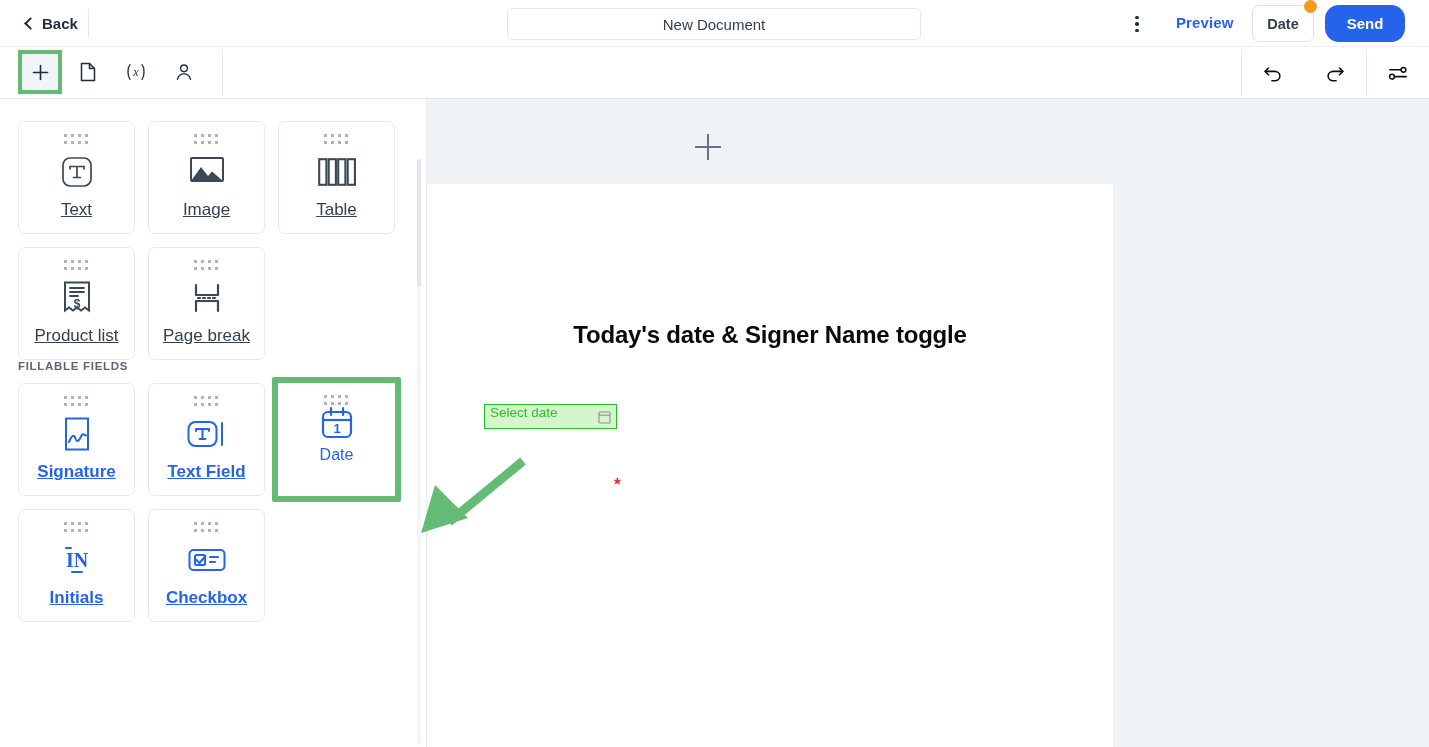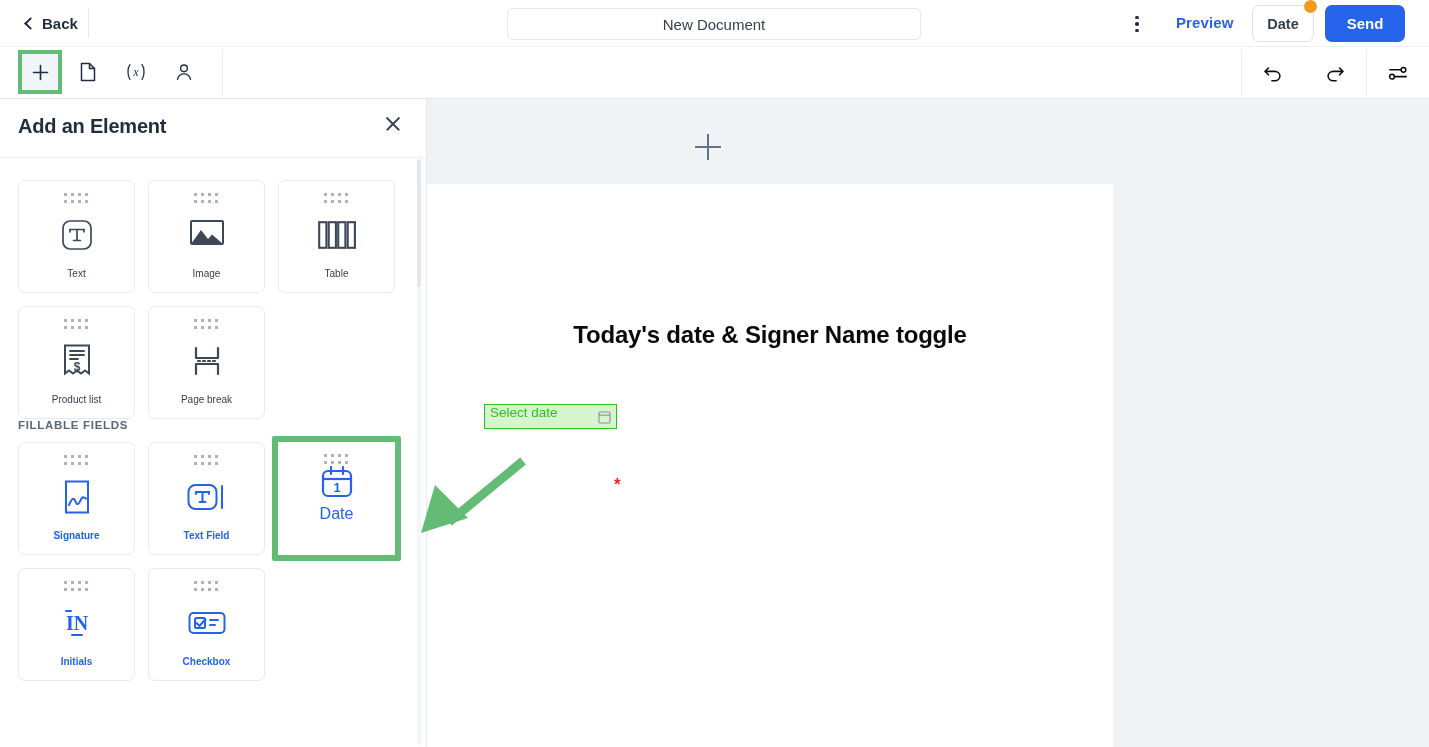--- a/index.html
+++ b/index.html
@@ -50,21 +50,21 @@
     background: #fff; border: 1px solid #dde2e9; border-radius: 7px;
     color: #34404f; font-size: 14.5px; font-weight: 600; cursor: pointer;
     font-family: "Liberation Sans", sans-serif;
   }
   .save-badge {
     position: absolute; left: 1304px; top: 0px; width: 13px; height: 13px;
     border-radius: 50%; background: #f59a1f;
   }
   .send-btn {
     position: absolute; left: 1325px; top: 5px; width: 80px; height: 37px;
-    background: #2563eb; border: none; border-radius: 7px;
+    background: #2563eb; border: none; border-radius: 14px;
     color: #fff; font-size: 15px; font-weight: 600; cursor: pointer;
     font-family: "Liberation Sans", sans-serif;
   }
 
   
   .toolbar2 {
     position: absolute; left: 0; top: 47px; width: 1429px; height: 52px;
     background: #ffffff; border-bottom: 1px solid #e4e8ee;
   }
   .tool-group-left { position: absolute; left: 18px; top: 3px; display: flex; align-items: center; }
@@ -107,21 +107,21 @@
     margin-bottom: 11px;
   }
   .card-grid { display: flex; flex-wrap: wrap; gap: 13px; }
   .card {
     width: 117px; height: 113px; border: 1px solid #e6eaf0; border-radius: 7px;
     background: #fff; display: flex; flex-direction: column; align-items: center;
     cursor: pointer; position: relative;
   }
   .card .dots { margin-top: 12px; }
   .card .glyph { flex: 1; display: flex; align-items: center; justify-content: center; margin-top: -2px; }
-  .card .caption { font-size: 10px; color: #34404f; margin-bottom: 13px; }
+  .card .caption { font-size: 17px; color: #34404f; margin-bottom: 13px; text-decoration: underline; }
   .card.blue .caption { color: #2563eb; font-weight: 600; }
   .sel-outer {
     width: 129px; height: 125px; border: 6px solid #63bb76; border-radius: 2px;
     display: flex; align-items: center; justify-content: center; background: #fff;
     position: relative; margin: -6px;
   }
   .sel-inner {
     width: 117px; height: 113px; display: flex; flex-direction: column; align-items: center;
     background: #fff;
   }
@@ -250,24 +250,20 @@
           <path d="M3 7.5h12" stroke="#0d0d0d" stroke-width="1.7" stroke-linecap="round"></path>
           <circle cx="18" cy="7.5" r="2.6" fill="none" stroke="#0d0d0d" stroke-width="1.7"></circle>
           <path d="M9 15h12" stroke="#0d0d0d" stroke-width="1.7" stroke-linecap="round"></path>
           <circle cx="5.4" cy="15" r="2.6" fill="none" stroke="#0d0d0d" stroke-width="1.7"></circle>
         </svg>
       </div>
     </div>
   </div>
 
   <div class="sidebar">
-    <div class="sidebar-head">
-      <div class="sidebar-title">Add an Element</div>
-      <div class="close-x"></div>
-    </div>
 
     <div class="sidebar-body">
 
       <div class="card-grid">
 
         <div class="card">
           <div class="dots">
               <i></i>
               <i></i>
               <i></i>

